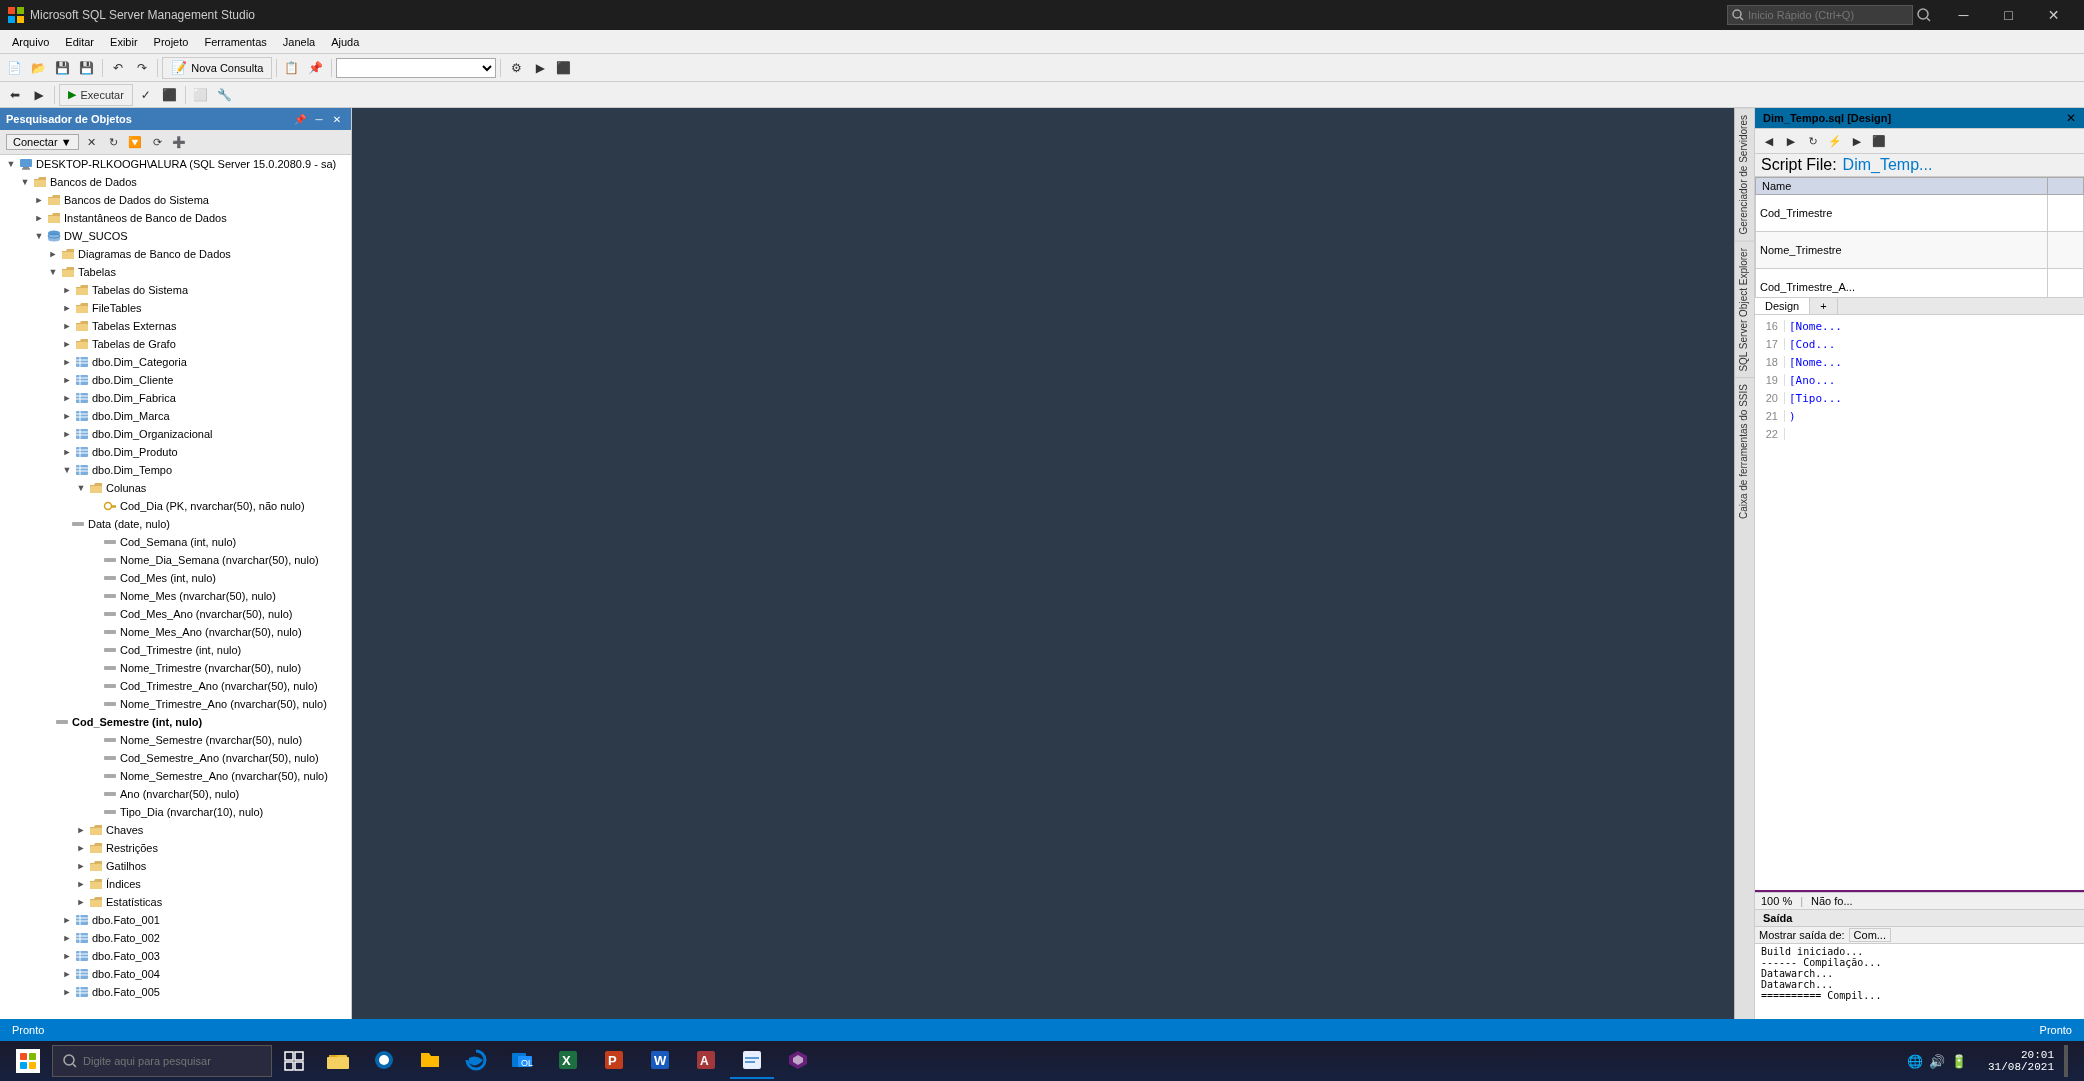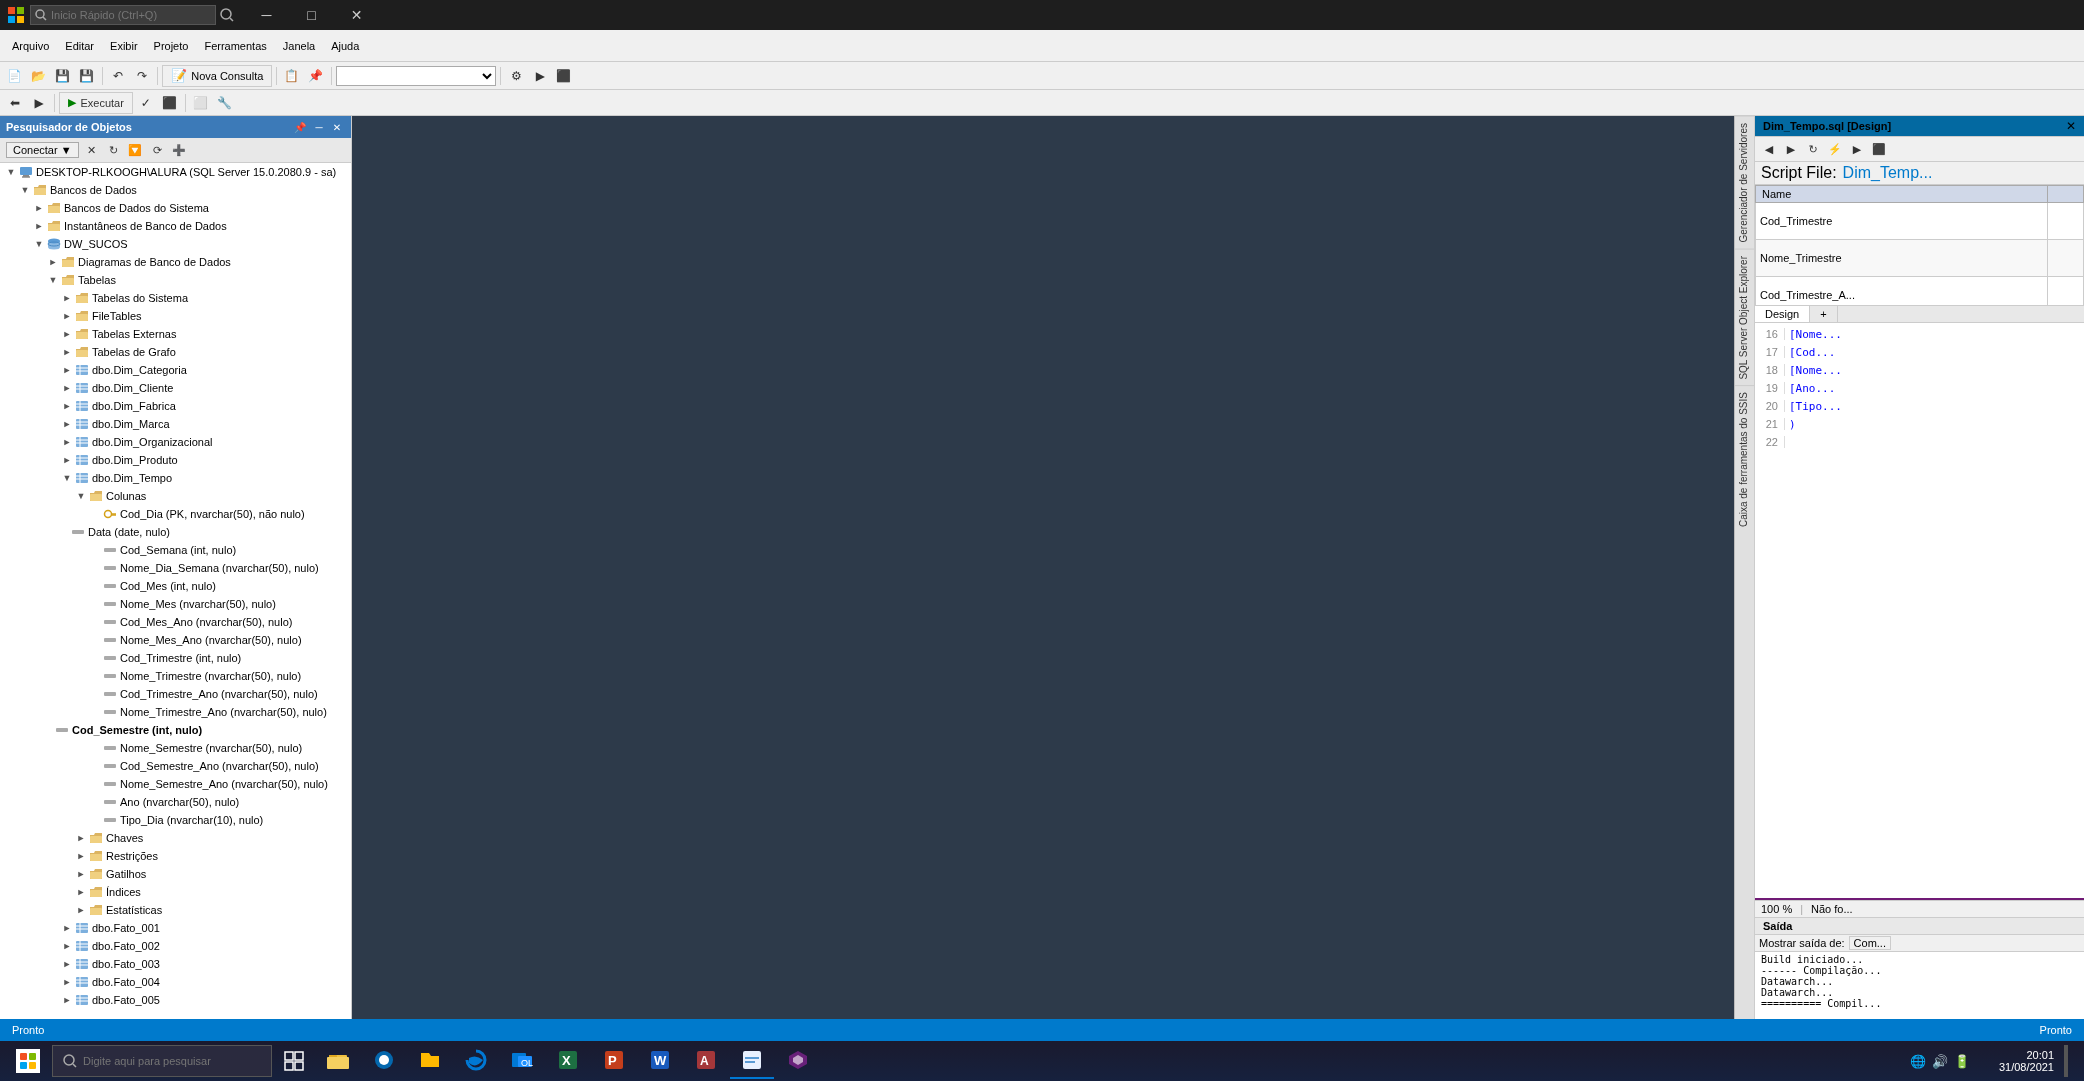--- a/index.html
+++ b/index.html
@@ -33,21 +33,21 @@
       cursor: pointer;
       color: #ccc;
       font-size: 14px;
       border: none;
       background: transparent;
     }
 
     
     .menu-bar {
       background: #f0f0f0;
-      height: 32px;
+      height: 24px;
       display: flex;
       align-items: center;
       padding: 0 4px;
       border-bottom: 1px solid #ccc;
     }
     .menu-item {
       padding: 2px 8px;
       font-size: 11px;
       cursor: pointer;
       color: #000;
@@ -484,20 +484,21 @@
 
 <div class="title-bar">
   <div style="display:flex;align-items:center;margin-right:6px;">
     <svg width="16" height="16" viewBox="0 0 16 16">
         <rect width="7" height="7" fill="#f25022"></rect>
         <rect x="9" width="7" height="7" fill="#7fba00"></rect>
         <rect y="9" width="7" height="7" fill="#00a4ef"></rect>
         <rect x="9" y="9" width="7" height="7" fill="#ffb900"></rect>
       </svg>
   </div>
+  <span style="flex:1;font-size:12px;color:#ccc;">Microsoft SQL Server Management Studio</span>
   <div style="display:flex;align-items:center;margin-right:10px;">
     <div style="display:flex;align-items:center;background:#3c3c3c;border:1px solid #555;height:20px;padding:0 4px;">
       <svg width="12" height="12" viewBox="0 0 12 12" style="margin-right:4px;">
           <circle cx="5" cy="5" r="4" fill="none" stroke="#aaa" stroke-width="1.5"></circle>
           <line x1="8" y1="8" x2="11" y2="11" stroke="#aaa" stroke-width="1.5"></line>
         </svg>
       <input type="text" style="background: transparent; border: none; color: rgb(204, 204, 204); font-size: 11px; width: 160px; outline: none;" placeholder="Inicio Rápido (Ctrl+Q)">
     </div>
     <svg width="14" height="14" viewBox="0 0 14 14" style="margin-left:4px;">
         <circle cx="6" cy="6" r="5" fill="none" stroke="#aaa" stroke-width="1.5"></circle>
@@ -1299,19 +1300,19 @@
         </svg>
     </div>
   </div>
 
   <div class="taskbar-sys">
     <div style="display:flex;gap:6px;color:white;font-size:13px;">
       <span style="cursor:pointer;">🌐</span>
       <span style="cursor:pointer;">🔊</span>
       <span style="cursor:pointer;">🔋</span>
     </div>
-    <div class="sys-time" style="cursor:pointer;margin-left:24px;">
+    <div class="sys-time" style="cursor:pointer;margin-left:16px;font-family:Liberation Mono, monospace;">
       <div>20:01</div>
       <div>31/08/2021</div>
     </div>
     <div style="width:4px;height:32px;background:#555;margin-left:6px;cursor:pointer;"></div>
   </div>
 </div>
 
 </body></html>

